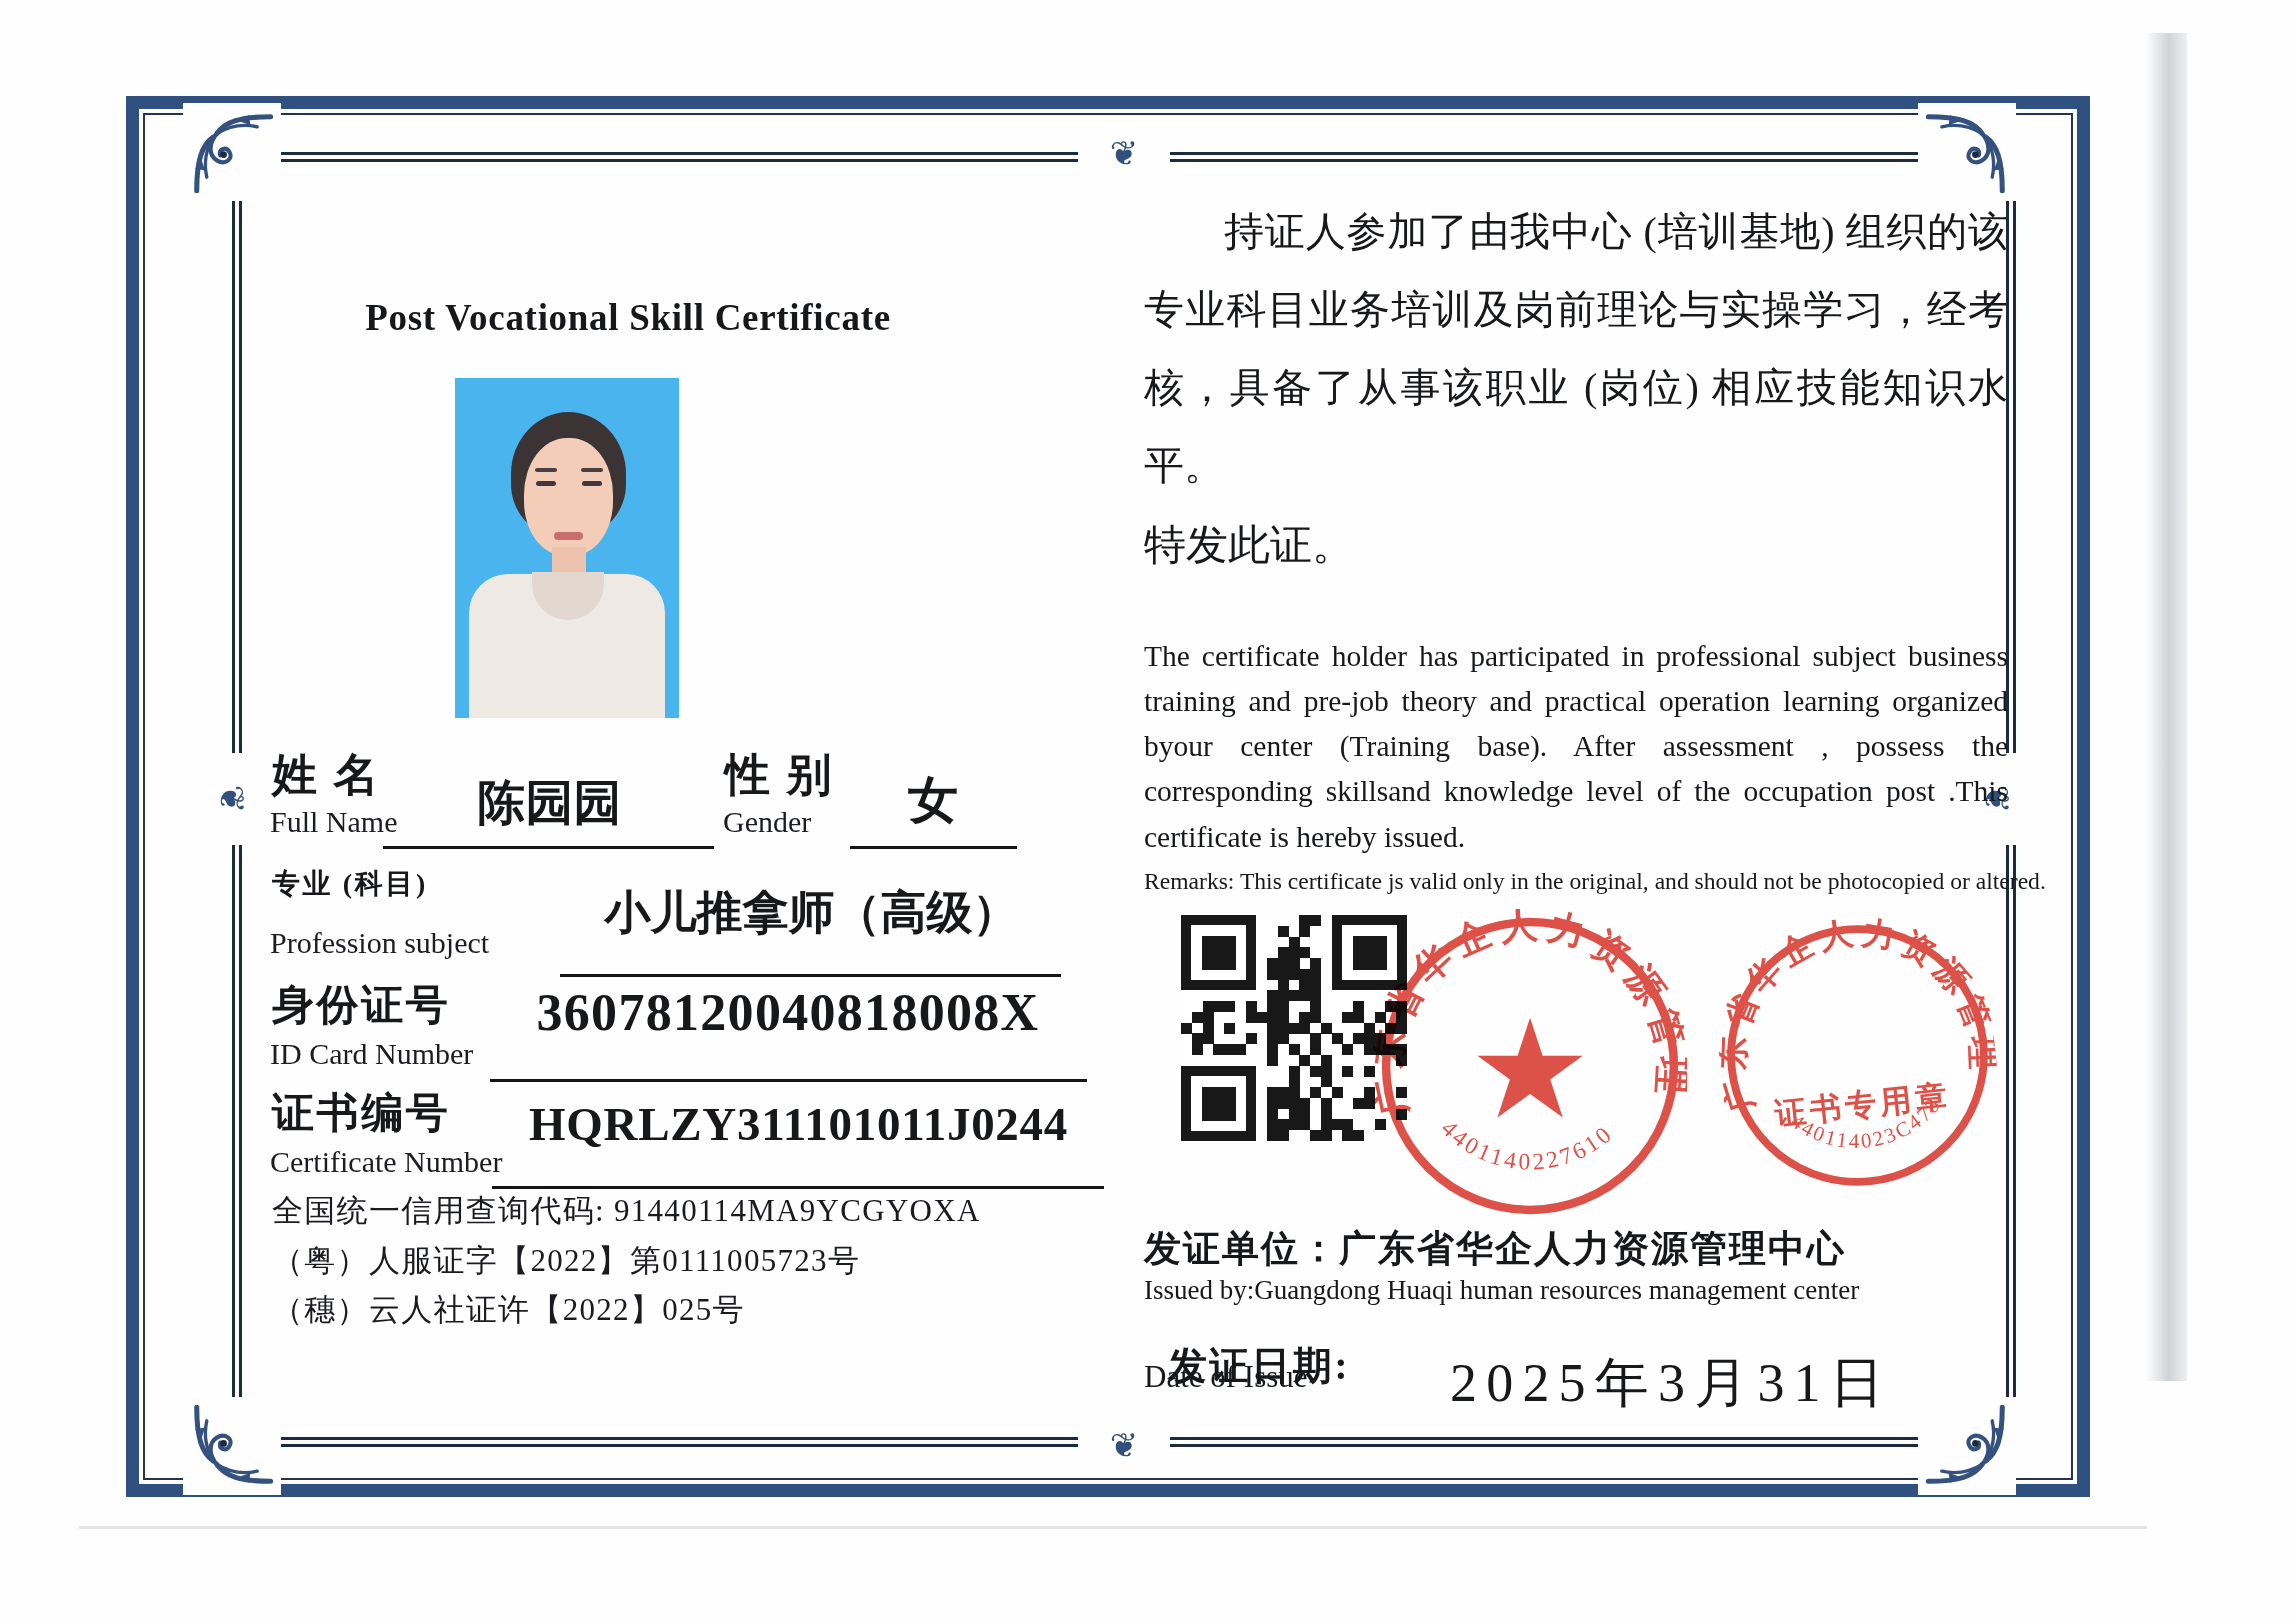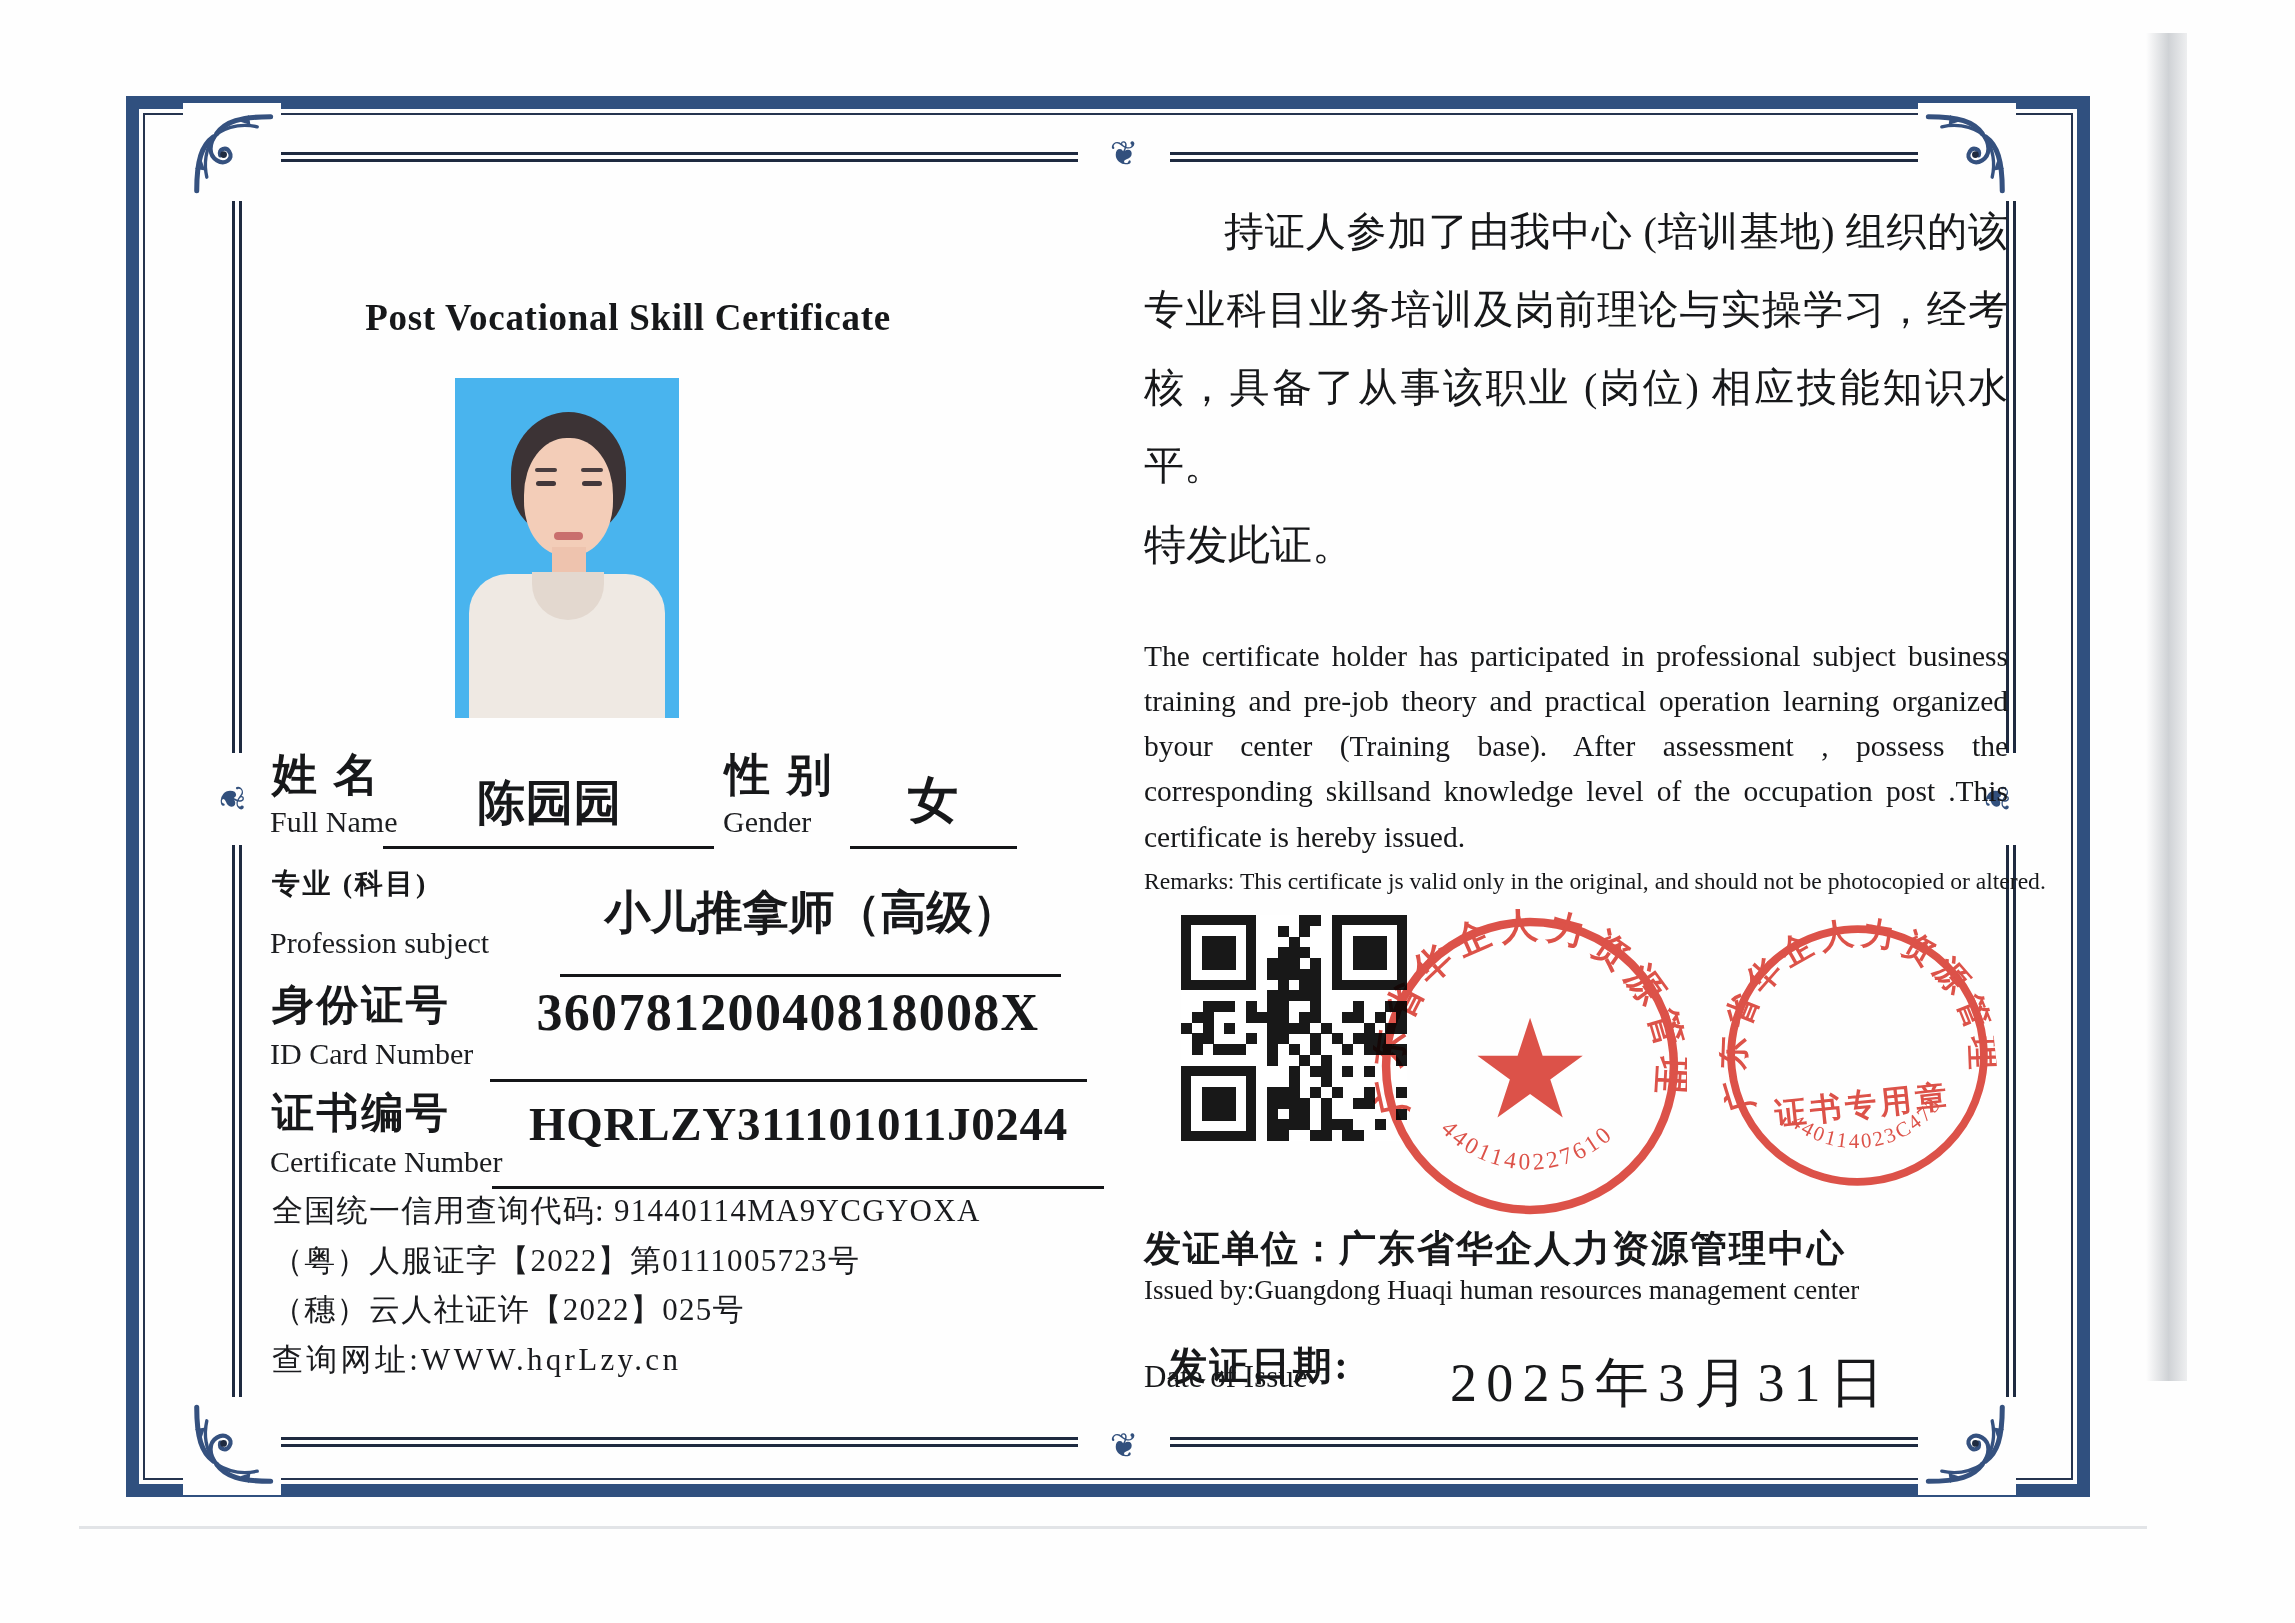--- a/index.html
+++ b/index.html
@@ -173,21 +173,20 @@
   <div class="underline" style="left:490px;top:1079px;width:597px;"></div>
 
   <div class="field-label-cn" style="left:272px;top:1085px;font-size:42px;">证书编号</div>
   <div class="field-label-en" style="left:270px;top:1145px;">Certificate Number</div>
   <div class="field-value" style="left:496px;top:1097px;width:605px;font-size:47px;font-weight:700;letter-spacing:0.7px;">HQRLZY311101011J0244</div>
   <div class="underline" style="left:492px;top:1186px;width:612px;"></div>
 
   <div class="info-line" style="top:1190px;">全国统一信用查询代码:  91440114MA9YCGYOXA</div>
   <div class="info-line" style="top:1240px;">（粤）人服证字【2022】第0111005723号</div>
   <div class="info-line" style="top:1289px;">（穗）云人社证许【2022】025号</div>
-  <div class="info-line" style="top:1339px;letter-spacing:3.3px;">查询网址:WWW.hqrLzy.cn</div>
 
   <div class="para-cn">持证人参加了由我中心 (培训基地) 组织的该专业科目业务培训及岗前理论与实操学习，经考核，具备了从事该职业 (岗位) 相应技能知识水平。</div>
   <div class="para-cn-tail">特发此证。</div>
   <div class="para-en">The certificate holder has participated in professional subject business training and pre-job theory and practical operation learning organized byour center (Training base). After assessment , possess the corresponding skillsand knowledge level of the occupation post .This certificate is hereby issued.</div>
   <div class="remark-en">Remarks: This certificate js valid only in the original, and should not be photocopied or altered.</div>
 
   <div class="qr">
     <div class="f f1"></div>
     <div class="f f2"></div>
     <div class="f f3"></div>

